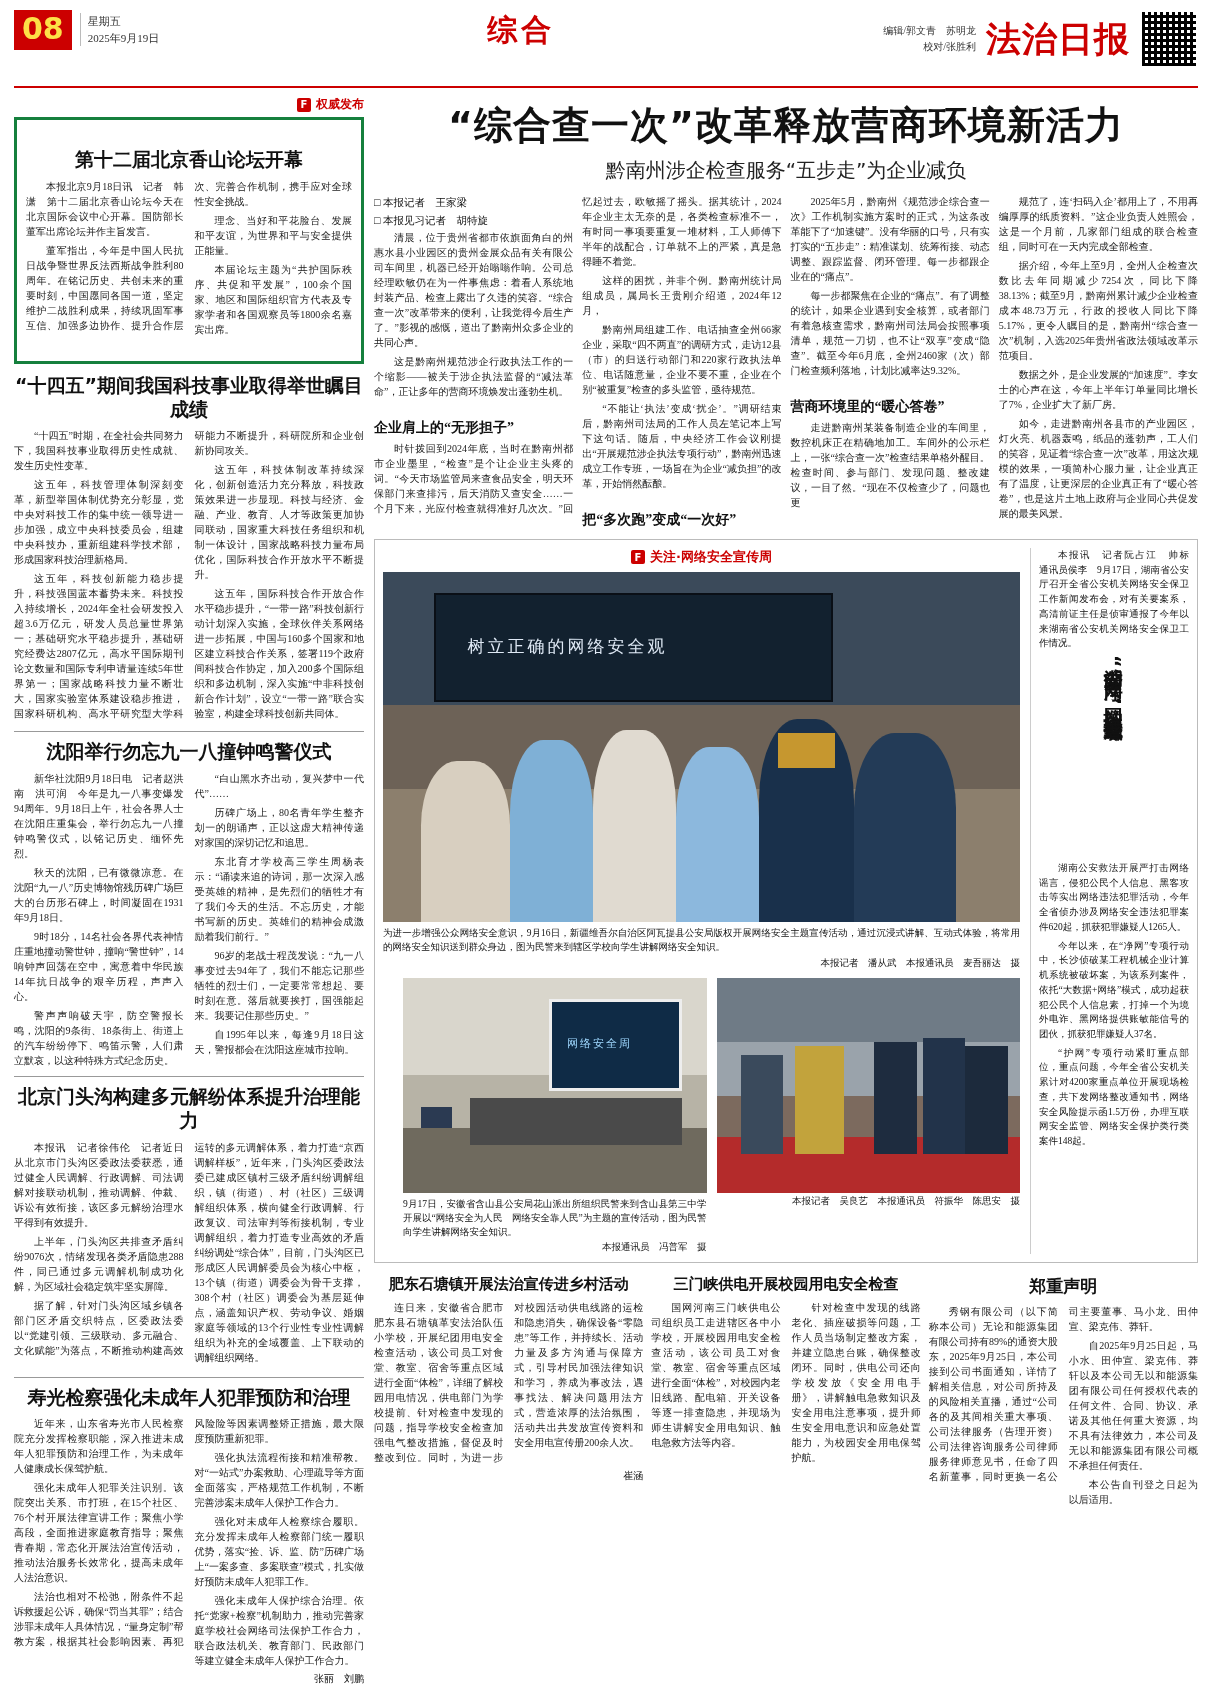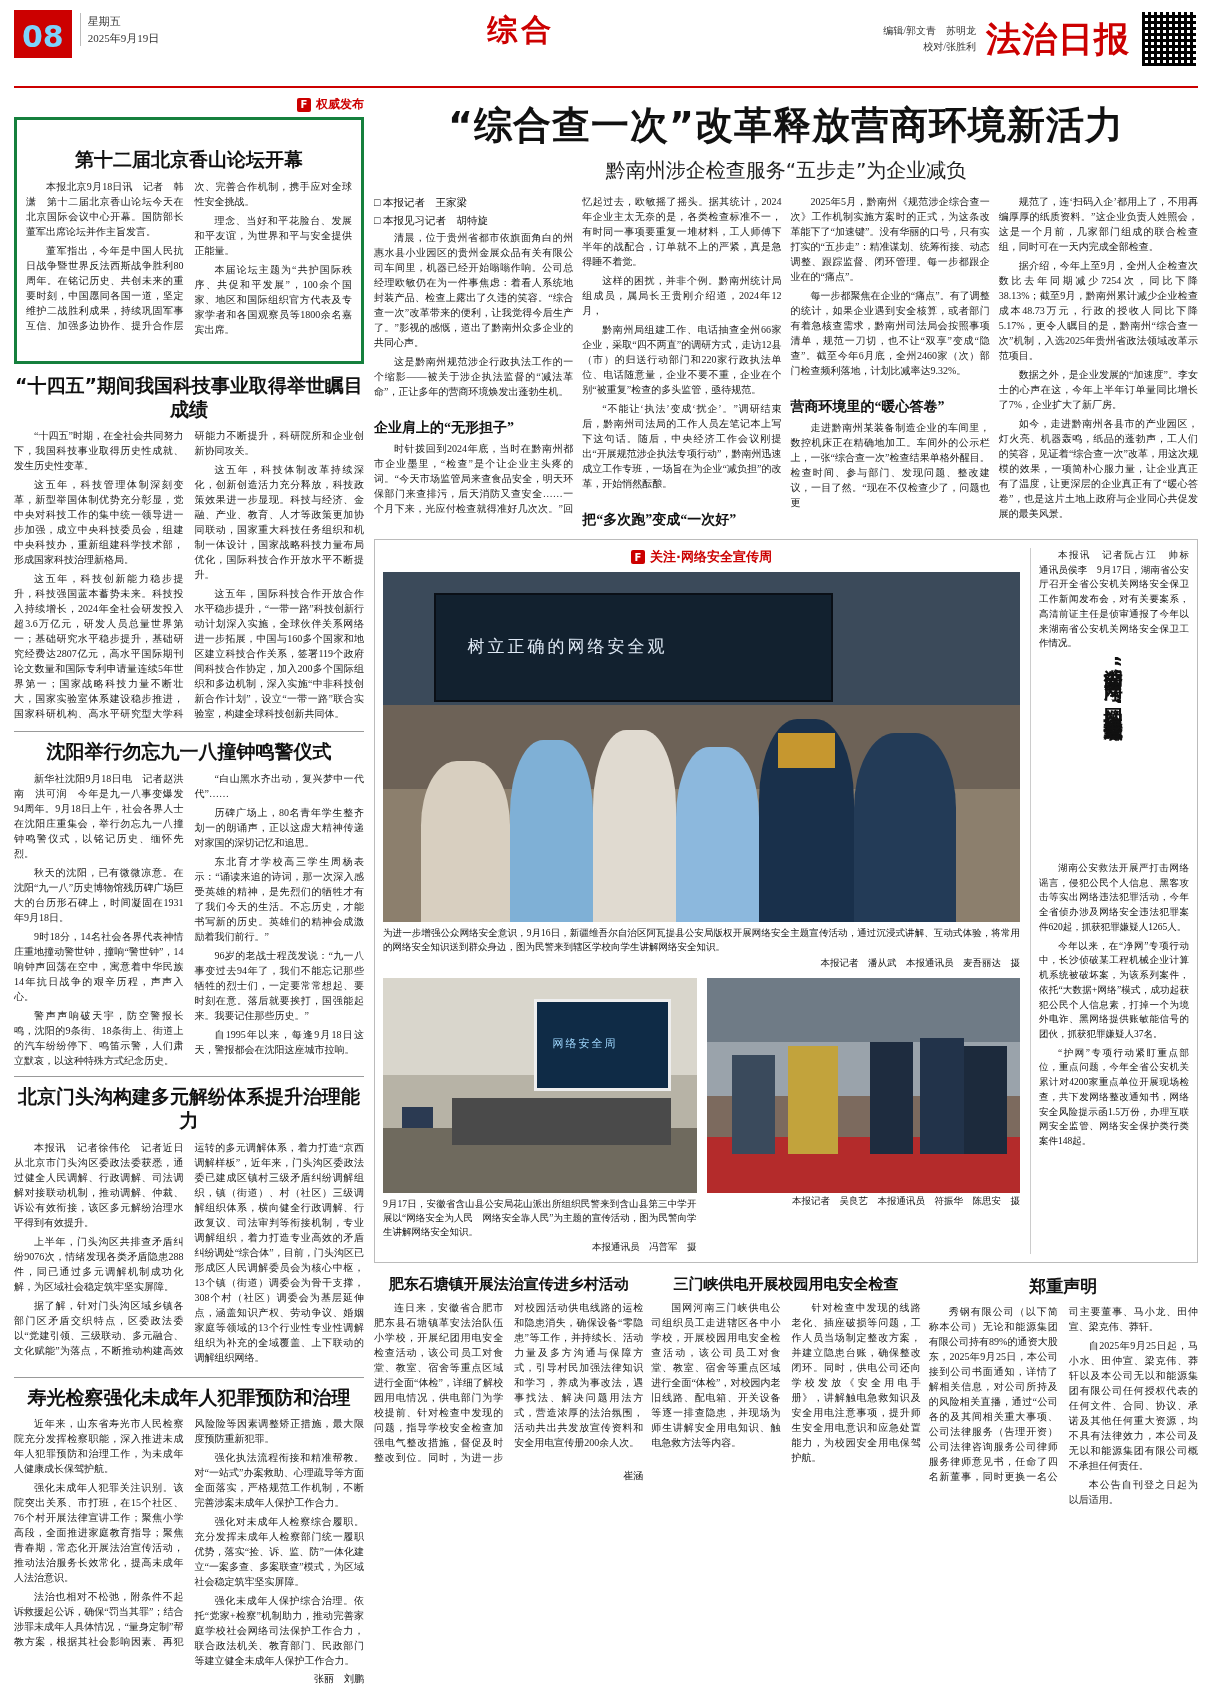--- a/index.html
+++ b/index.html
@@ -1,21 +1,21 @@
 <!DOCTYPE html>
 <html><head>
 <meta charset="utf-8">
 <style>
   html,body{margin:0;padding:0;background:#fff;}
   body{width:1212px;height:1701px;font-family:"Liberation Serif", serif;color:#111;}
   .page{position:relative;width:1212px;height:1701px;box-sizing:border-box;padding:10px 14px;}
   
   .masthead{display:flex;align-items:flex-start;justify-content:space-between;border-bottom:2px solid #c00;padding-bottom:6px;height:70px;}
   .mh-left{display:flex;align-items:flex-start;gap:8px;}
-  .pagenum{background:#c00;color:#7dd3fc;font-family:"DejaVu Sans",sans-serif;font-weight:bold;font-size:30px;line-height:1;padding:12px 8px 6px 8px;}
+  .pagenum{background:#c00;color:#fde047;font-family:"DejaVu Sans",sans-serif;font-weight:bold;font-size:30px;line-height:1;padding:4px 8px 6px 8px;}
   .dateblock{font-size:11px;line-height:1.5;color:#333;border-left:1px solid #bbb;padding-left:7px;margin-top:3px;}
   .mh-center{flex:1;text-align:center;}
   .mh-center .sec{color:#c00;font-family:"DejaVu Sans",sans-serif;font-weight:bold;font-size:30px;letter-spacing:4px;}
   .mh-right{display:flex;align-items:center;gap:10px;}
   .credits{font-size:10px;line-height:1.6;color:#333;text-align:right;}
   .paper-logo{color:#c00;font-weight:bold;font-size:35px;font-family:"DejaVu Sans",sans-serif;letter-spacing:1px;white-space:nowrap;}
   .qr{width:54px;height:54px;background:
       repeating-linear-gradient(90deg,#000 0 3px,#fff 3px 6px),
       repeating-linear-gradient(0deg,#000 0 3px,transparent 3px 6px);
       background-blend-mode:multiply;border:2px solid #fff;}
@@ -152,21 +152,21 @@
 
       <div class="rule"></div>
 
       <div>
         <h2 class="hl h-m">寿光检察强化未成年人犯罪预防和治理</h2>
         <div class="cols2">
           <p class="t">近年来，山东省寿光市人民检察院充分发挥检察职能，深入推进未成年人犯罪预防和治理工作，为未成年人健康成长保驾护航。</p>
           <p class="t">强化未成年人犯罪关注识别。该院突出关系、市打班，在15个社区、76个村开展法律宣讲工作；聚焦小学高段，全面推进家庭教育指导；聚焦青春期，常态化开展法治宣传活动，推动法治服务长效常化，提高未成年人法治意识。</p>
           <p class="t">法治也相对不松弛，附条件不起诉救援起公诉，确保“罚当其罪”；结合涉罪未成年人具体情况，“量身定制”帮教方案，根据其社会影响因素、再犯风险险等因素调整矫正措施，最大限度预防重新犯罪。</p>
           <p class="t">强化执法流程衔接和精准帮教。对“一站式”办案救助、心理疏导等方面全面落实，严格规范工作机制，不断完善涉案未成年人保护工作合力。</p>
-          <p class="t">强化对未成年人检察综合履职。充分发挥未成年人检察部门统一履职优势，落实“捡、诉、监、防”一体化建立“一案多查、多案联查”模式，为区域社会稳定筑牢坚实屏障。</p>
+          <p class="t">强化对未成年人检察综合履职。充分发挥未成年人检察部门统一履职优势，落实“捡、诉、监、防”历碑广场上“一案多查、多案联查”模式，扎实做好预防未成年人犯罪工作。</p>
           <p class="t">强化未成年人保护综合治理。依托“党家+检察”机制助力，推动完善家庭学校社会网络司法保护工作合力，联合政法机关、教育部门、民政部门等建立健全未成年人保护工作合力。</p>
         </div>
         <div class="sigend">张丽　刘鹏</div>
       </div>
 
     </div>
 
     <div class="col-right">
 
       <div class="lead">
@@ -212,21 +212,21 @@
               <div class="kid" style="left:33%;width:13%;height:55%;background:#e0dad0;"></div>
               <div class="kid" style="left:46%;width:13%;height:50%;background:#8cb8dd;"></div>
               <div class="kid" style="left:59%;width:15%;height:58%;background:#19304b;"></div>
               <div class="kid" style="left:74%;width:16%;height:54%;background:#233b57;"></div>
               <div style="position:absolute;left:62%;top:46%;width:9%;height:10%;background:#c6972f;"></div>
             </div>
           </div>
           <div class="cap">为进一步增强公众网络安全意识，9月16日，新疆维吾尔自治区阿瓦提县公安局版权开展网络安全主题宣传活动，通过沉浸式讲解、互动式体验，将常用的网络安全知识送到群众身边，图为民警来到辖区学校向学生讲解网络安全知识。</div>
           <div class="cap-credit">本报记者　潘从武　本报通讯员　麦吾丽达　摄</div>
 
-          <div style="display:flex;gap:10px;margin-top:8px;">
+          <div style="display:flex;gap:10px;margin-top:8px;margin-left:20px;">
             <div style="flex:1;">
               <div class="photo" style="height:215px;">
                 <div class="scene ph2">
                   <div class="proj">
                     <div class="t">网络安全周</div>
                   </div>
                   <div style="position:absolute;left:6%;bottom:0;width:10%;height:40%;background:#2b3a52;"></div>
                   <div style="position:absolute;left:0;bottom:0;width:100%;height:30%;background:#6f6a5e;"></div>
                   <div style="position:absolute;left:22%;bottom:22%;width:70%;height:22%;background:#4a4a4a;"></div>
                 </div>

